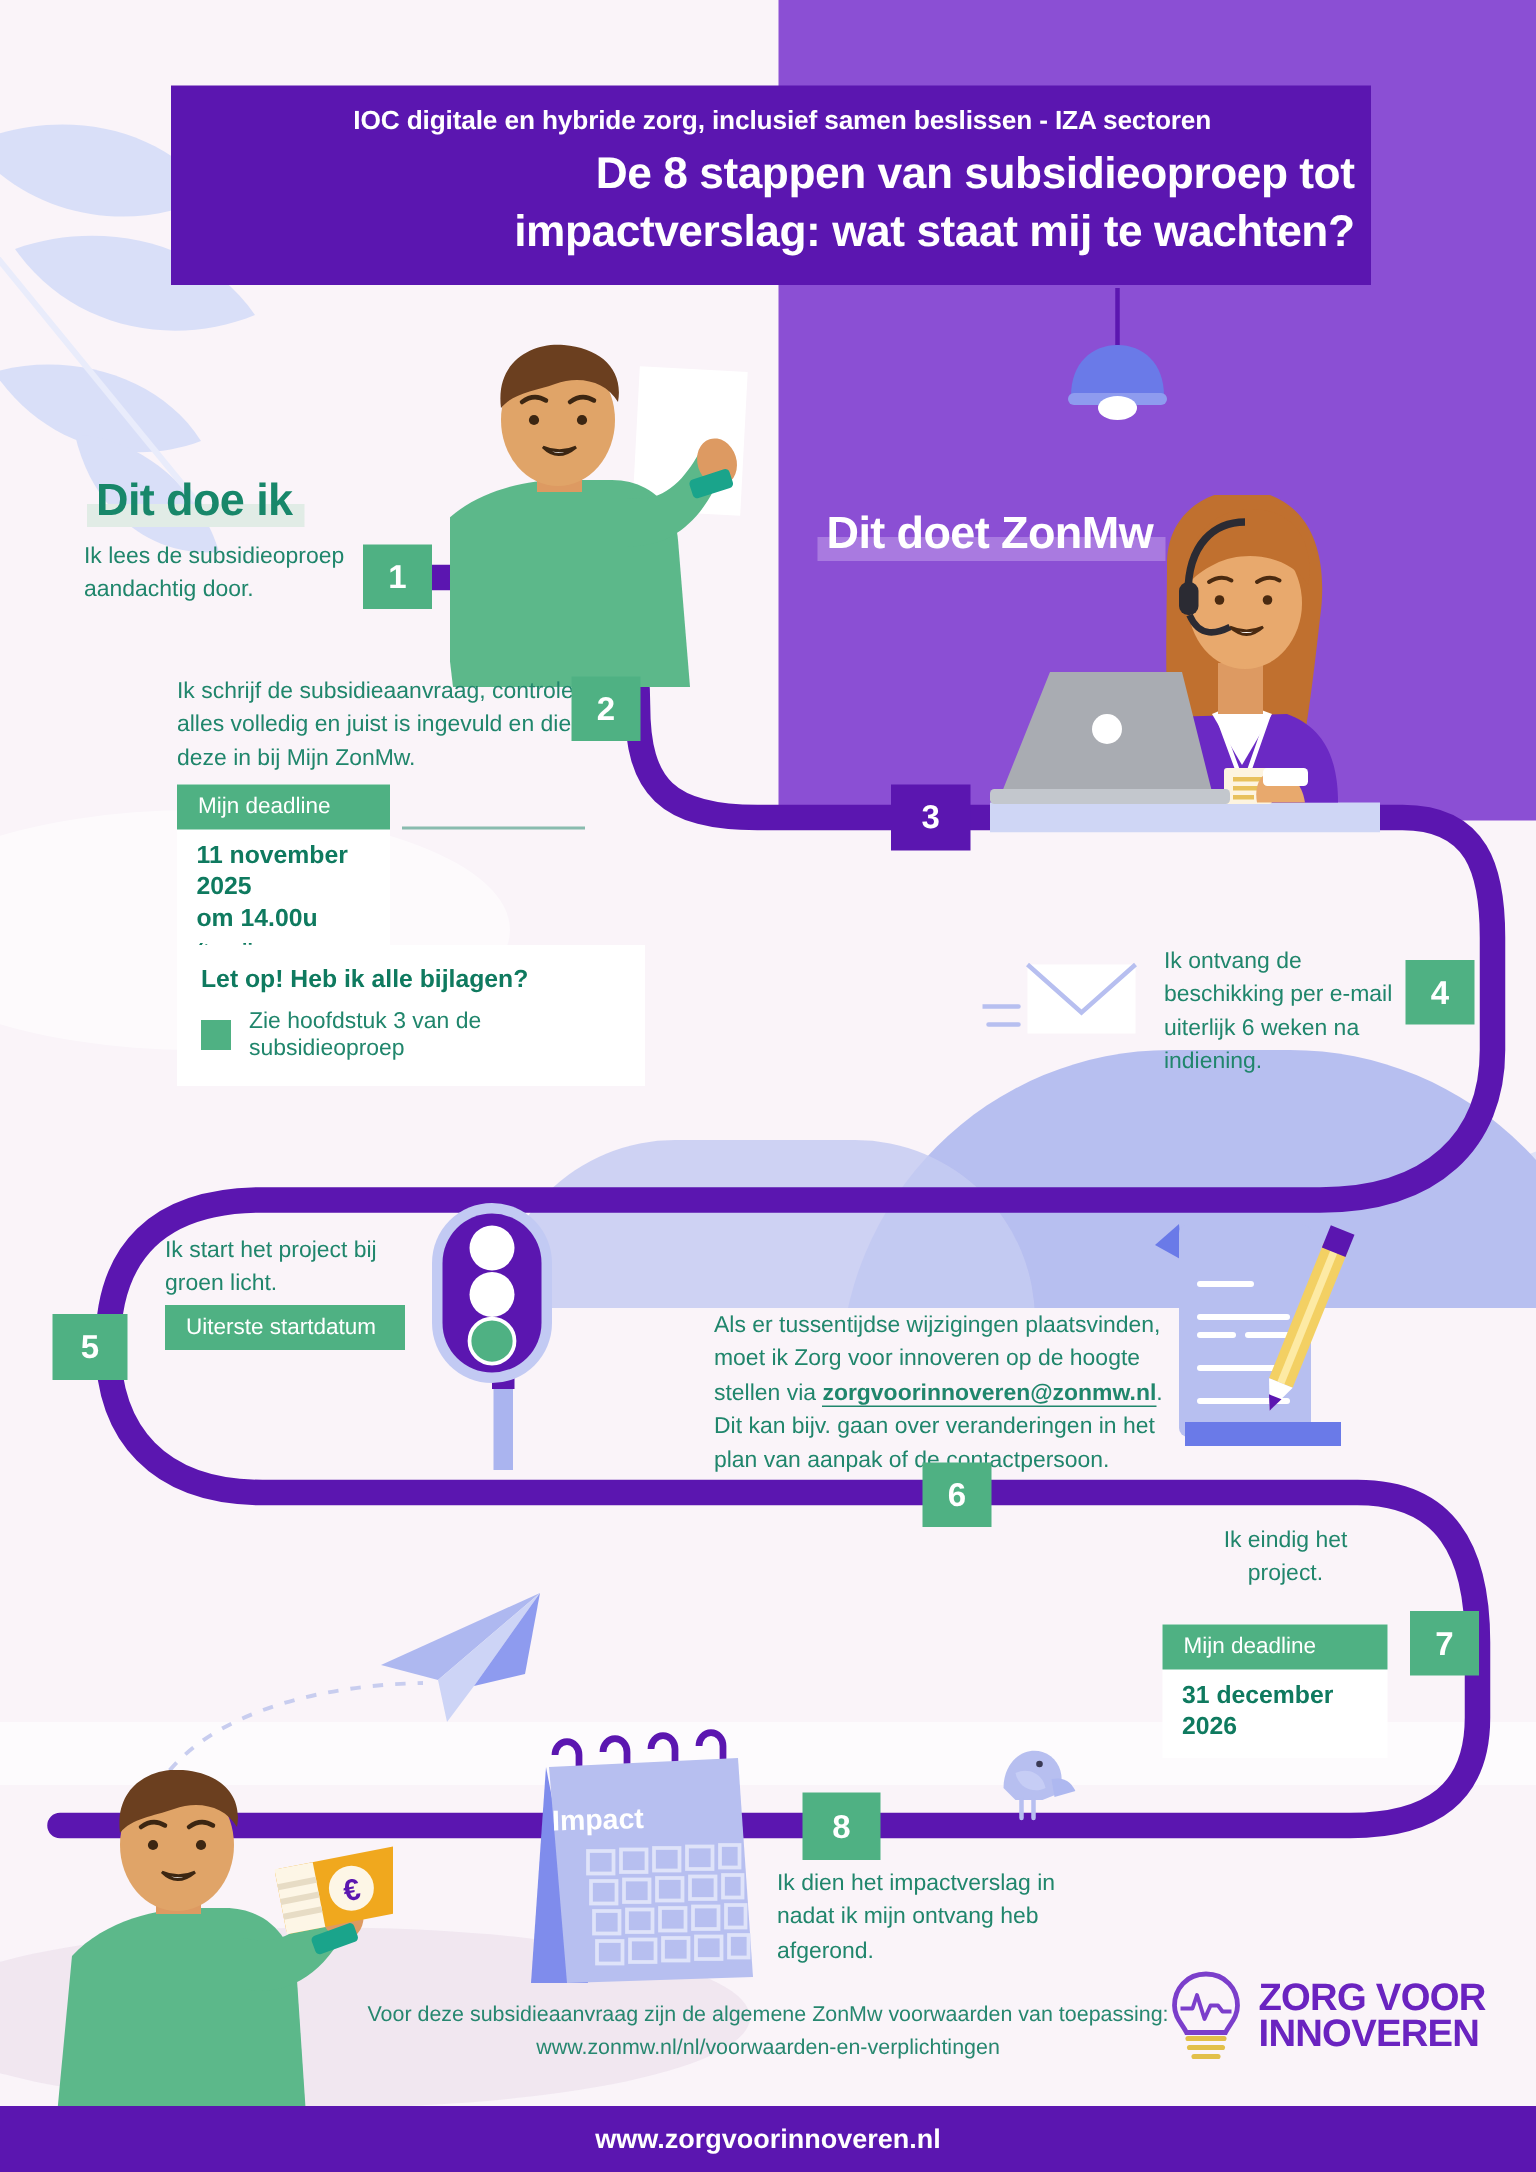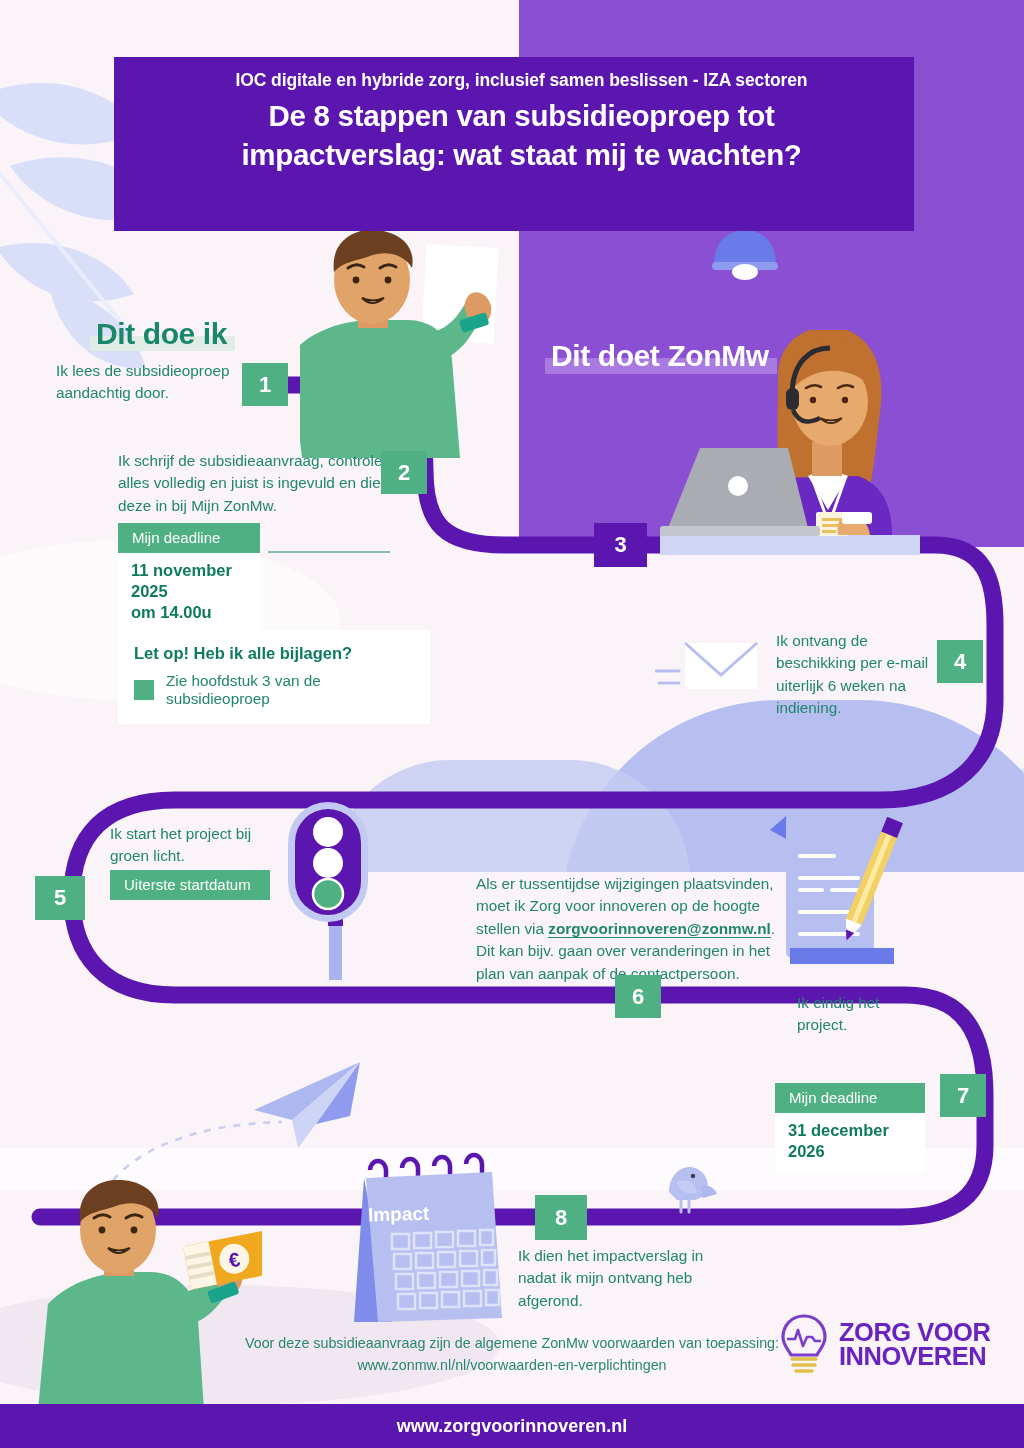--- a/index.html
+++ b/index.html
@@ -38,40 +38,40 @@
     position:absolute; left:-60px; top:1285px; width:560px; height:120px;
     background:#efe4ee; border-radius:50%; opacity:.85;
   }
   .bg-white-band{
     position:absolute; left:0; top:1148px; width:1024px; height:42px;
     background:#ffffff; opacity:.65;
   }
 
   
   .header-box{
-    position:absolute; left:114px; top:57px; width:800px; height:174px;
+    position:absolute; left:114px; top:57px; width:800px; height:133px;
     background:#5b16b0; padding:12px 11px 0 26px; text-align:center;
   }
   .header-kicker{
     color:#ffffff; font-size:17.5px; font-weight:bold; letter-spacing:-.1px;
     line-height:1.35;
   }
   .header-title{
     color:#ffffff; font-size:29.5px; font-weight:bold; line-height:1.28;
-    margin-top:4px; letter-spacing:-.3px;
+    margin-top:4px; letter-spacing:-.3px;text-align:right;
   }
 
   
   .sec-head{ position:absolute; font-weight:bold; }
   .sec-head .hl{
     display:inline-block; padding:2px 8px 2px 6px;
     font-size:30px; letter-spacing:-.4px; line-height:1.12;
   }
   #head-ik{ left:58px; top:315px; }
-  #head-ik .hl{ color:#18876a; background:linear-gradient(to bottom, rgba(0,0,0,0) 55%, #e1ece6 55%, #e1ece6 95%, rgba(0,0,0,0) 95%);margin-left:32px; }
+  #head-ik .hl{ color:#18876a; background:linear-gradient(to bottom, rgba(0,0,0,0) 55%, #e1ece6 55%, #e1ece6 95%, rgba(0,0,0,0) 95%); }
   #head-zonmw{ left:545px; top:337px; }
   #head-zonmw .hl{ color:#ffffff; background:linear-gradient(to bottom, rgba(0,0,0,0) 55%, #a97ae0 55%, #a97ae0 97%, rgba(0,0,0,0) 97%); }
 
   
   .txt{ position:absolute; font-size:15.3px; line-height:1.47; color:#20866c; }
   .txt.white{ color:#ffffff; }
   .mailpill{ font-weight:bold; border-bottom:1.6px solid #20866c; }
 
   
   .badge{
@@ -420,21 +420,21 @@
   <div class="txt" style="left:110px; top:823px; width:180px;">Ik start het project bij groen licht.</div>
   <div class="card" style="left:110px; top:870px; width:160px;">
     <span class="card-head">Uiterste startdatum</span>
   </div>
 
   <div class="txt" style="left:476px; top:873px; width:300px;">
     <span>Als er tussentijdse wijzigingen plaatsvinden, moet ik Zorg voor innoveren op de hoogte stellen via </span><span class="mailpill">zorgvoorinnoveren@zonmw.nl</span><span>. Dit kan bijv. gaan over veranderingen in het plan van aanpak of de contactpersoon.</span>
   </div>
   <div class="badge green" style="left:615px; top:975px; width:46px; height:43px;">6</div>
 
-  <div class="txt" style="left:797px; top:992px; width:120px;">Ik eindig het project.</div>
+  <div class="txt" style="left:797px; top:1016px; width:120px;text-align:center;">Ik eindig het project.</div>
   <div class="card" style="left:775px; top:1083px; width:150px;">
     <span class="card-head">Mijn deadline</span>
     <div class="card-body">31 december 2026</div>
   </div>
   <div class="badge green" style="left:940px; top:1074px; width:46px; height:43px;">7</div>
 
   <div class="badge green" style="left:535px; top:1195px; width:52px; height:45px;">8</div>
   <div class="txt" style="left:518px; top:1245px; width:215px;">Ik dien het impactverslag in nadat ik mijn ontvang heb afgerond.</div>
 
   <div class="footer-note">

